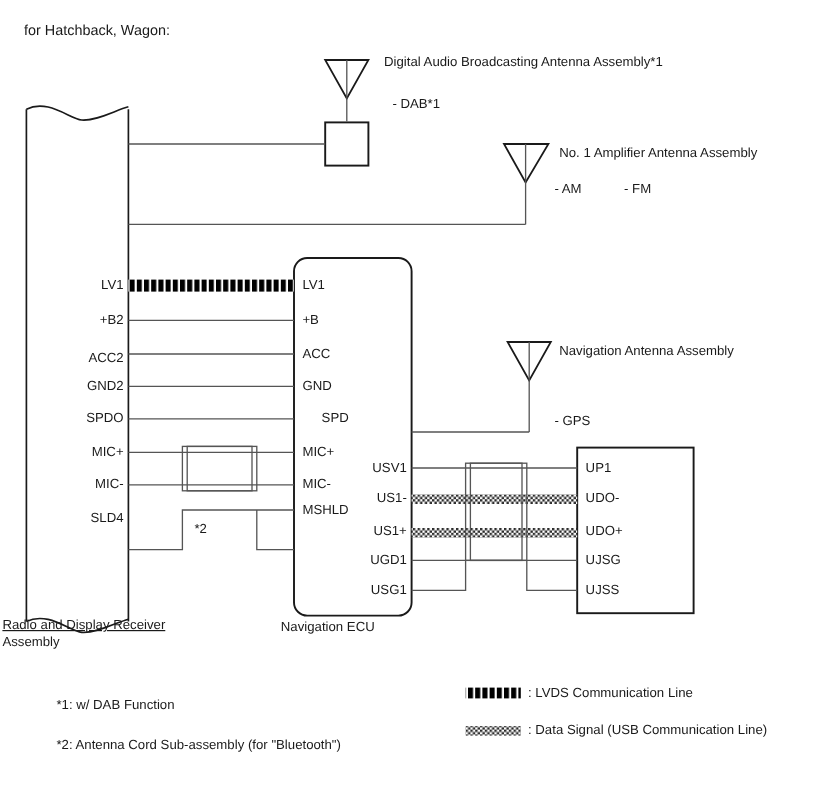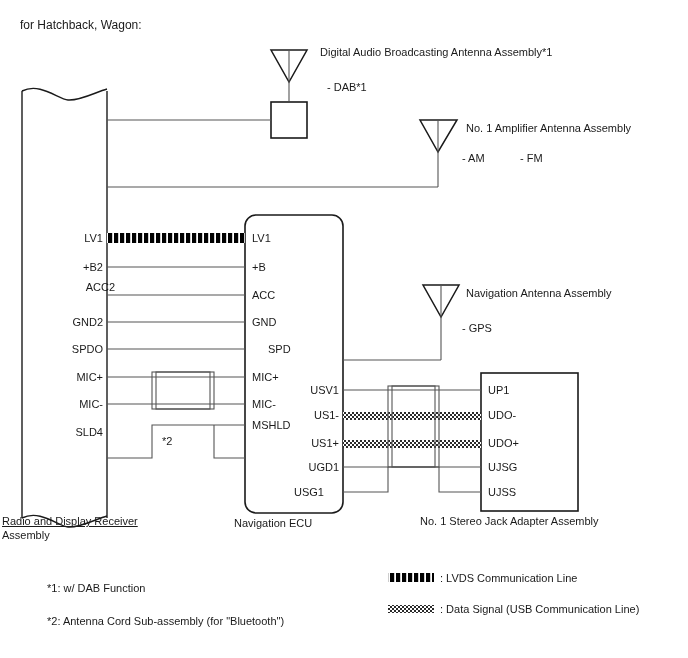--- a/index.html
+++ b/index.html
@@ -158,58 +158,57 @@
   <div class="lbl title-txt" style="left:20px; top:18px;">for Hatchback, Wagon:</div>
 
   <div class="lbl" style="left:320px; top:45px;">Digital Audio Broadcasting Antenna Assembly*1</div>
   <div class="lbl" style="left:327px; top:80px;">- DAB*1</div>
 
   <div class="lbl" style="left:466px; top:121px;">No. 1 Amplifier Antenna Assembly</div>
   <div class="lbl" style="left:462px; top:151px;">- AM</div>
   <div class="lbl" style="left:508px; top:151px;margin-left:12px;">- FM</div>
 
   <div class="lbl" style="left:466px; top:286px;">Navigation Antenna Assembly</div>
-  <div class="lbl" style="left:462px; top:321px;">- GPS</div>
+  <div class="lbl" style="left:462px; top:344px;">- GPS</div>
 
   <div class="lbl lbl-r" style="left:23px; top:231px; width:80px;">LV1</div>
   <div class="lbl lbl-r" style="left:23px; top:260px; width:80px;">+B2</div>
-  <div class="lbl lbl-r" style="left:23px; top:280px; width:80px;padding-left:12px;">ACC2</div>
+  <div class="lbl lbl-r" style="left:23px; top:292px; width:80px;">ACC2</div>
   <div class="lbl lbl-r" style="left:23px; top:315px; width:80px;">GND2</div>
   <div class="lbl lbl-r" style="left:23px; top:342px; width:80px;">SPDO</div>
   <div class="lbl lbl-r" style="left:23px; top:370px; width:80px;">MIC+</div>
   <div class="lbl lbl-r" style="left:23px; top:397px; width:80px;">MIC-</div>
   <div class="lbl lbl-r" style="left:23px; top:425px; width:80px;">SLD4</div>
 
   <div class="lbl" style="left:252px; top:231px;">LV1</div>
   <div class="lbl" style="left:252px; top:260px;">+B</div>
   <div class="lbl" style="left:252px; top:288px;">ACC</div>
   <div class="lbl" style="left:252px; top:315px;">GND</div>
   <div class="lbl" style="left:252px; top:342px;margin-left:16px;">SPD</div>
   <div class="lbl" style="left:252px; top:370px;">MIC+</div>
   <div class="lbl" style="left:252px; top:397px;">MIC-</div>
   <div class="lbl" style="left:252px; top:418px;">MSHLD</div>
 
   <div class="lbl lbl-r" style="left:279px; top:383px; width:60px;">USV1</div>
   <div class="lbl lbl-r" style="left:279px; top:408px; width:60px;">US1-</div>
   <div class="lbl lbl-r" style="left:279px; top:436px; width:60px;">US1+</div>
   <div class="lbl lbl-r" style="left:279px; top:460px; width:60px;">UGD1</div>
-  <div class="lbl lbl-r" style="left:279px; top:485px; width:60px;text-align:center;">USG1</div>
+  <div class="lbl lbl-r" style="left:279px; top:485px; width:60px;">USG1</div>
 
   <div class="lbl" style="left:488px; top:383px;">UP1</div>
   <div class="lbl" style="left:488px; top:408px;">UDO-</div>
   <div class="lbl" style="left:488px; top:436px;">UDO+</div>
   <div class="lbl" style="left:488px; top:460px;">UJSG</div>
   <div class="lbl" style="left:488px; top:485px;">UJSS</div>
 
   <div class="lbl" style="left:162px; top:434px;">*2</div>
 
   <div class="lbl" style="left:2px; top:514px;text-decoration:underline;">Radio and Display Receiver</div>
   <div class="lbl" style="left:2px; top:528px;">Assembly</div>
   <div class="lbl lbl-c" style="left:234px; top:516px; width:120px;">Navigation ECU</div>
-  <div class="lbl lbl-c" style="left:420px; top:514px; width:220px;">No. 1 Stereo Jack Adapter Assembly</div>
 
   <div class="lbl" style="left:47px; top:581px;">*1: w/ DAB Function</div>
   <div class="lbl" style="left:47px; top:614px;">*2: Antenna Cord Sub-assembly (for "Bluetooth")</div>
 
   <div class="lbl" style="left:440px; top:571px;">: LVDS Communication Line</div>
   <div class="lbl" style="left:440px; top:602px;">: Data Signal (USB Communication Line)</div>
 
 </div>
 
 </body></html>

